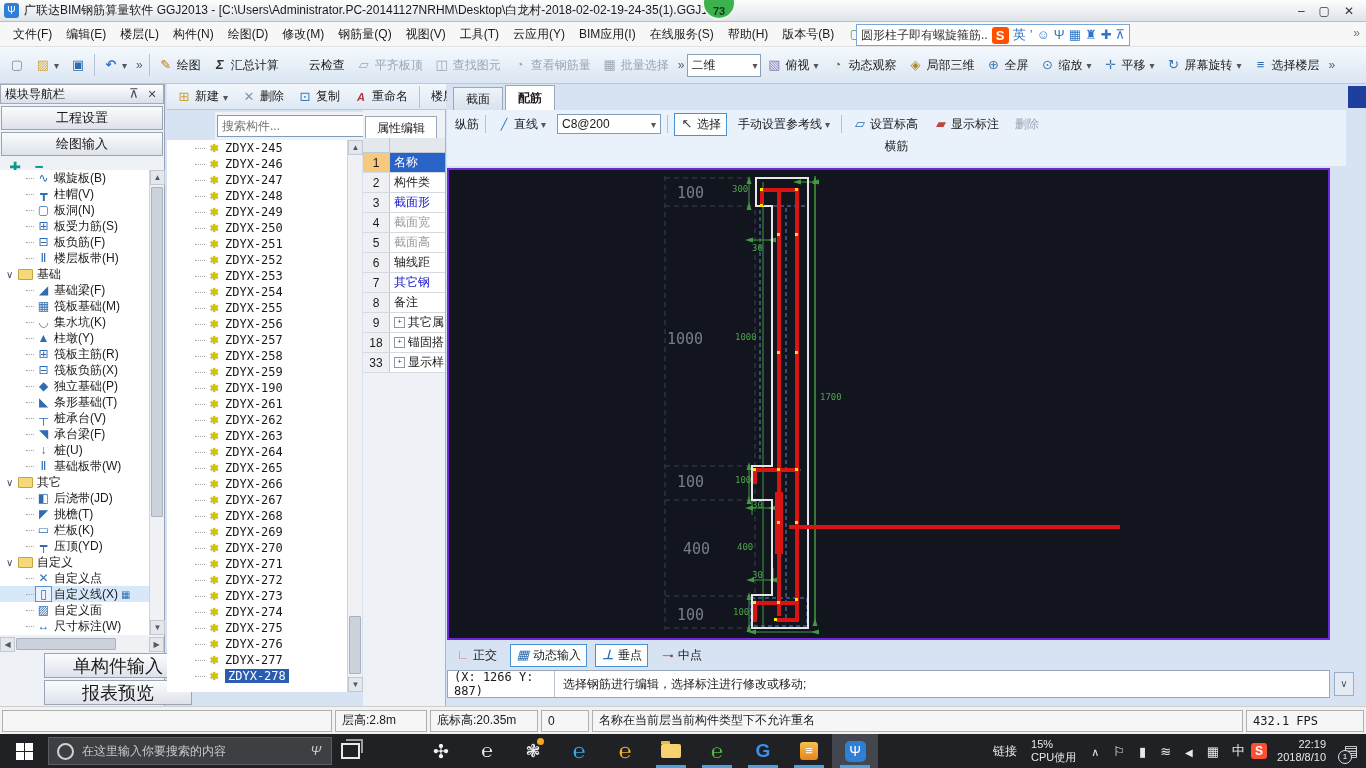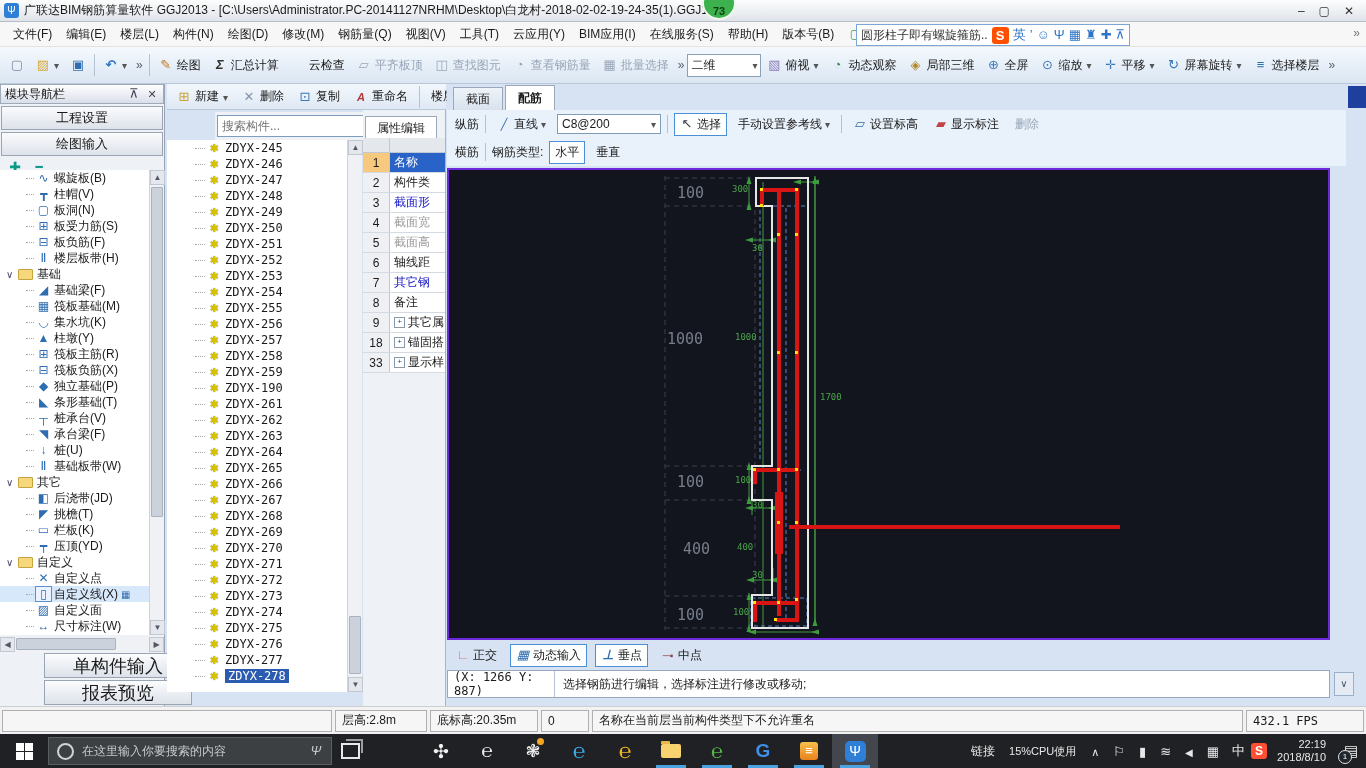--- a/index.html
+++ b/index.html
@@ -133,21 +133,21 @@
   .prow.blue .plabel{color:#1414c8;}
   .prow.gray .plabel{color:#9a9a9a;}
   
   #draw-tabs{position:absolute;left:447px;top:84px;width:899px;height:26px;background:#d7e3f2;display:flex;align-items:flex-end;padding-left:6px;box-sizing:border-box;}
   .dtab{height:22px;padding:0 12px;display:flex;align-items:center;border:1px solid #9aa8ba;border-bottom:none;
         background:linear-gradient(#eef3f9,#d8e2ee);margin-right:2px;font-size:12px;}
   .dtab.active{background:#fff;height:24px;font-weight:bold;}
   #draw-bar1{position:absolute;left:447px;top:110px;width:899px;height:28px;background:#e9f1fa;display:flex;align-items:center;
              padding:0 8px;box-sizing:border-box;gap:6px;}
   #draw-bar2{position:absolute;left:447px;top:138px;width:899px;height:28px;background:#e9f1fa;display:flex;align-items:center;
-             padding:0 8px;box-sizing:border-box;gap:6px;}
+             padding:0 8px;box-sizing:border-box;gap:6px;flex-direction:column;}
   .dlabel{white-space:nowrap;}
   .dbtn{display:flex;align-items:center;gap:3px;padding:2px 5px;white-space:nowrap;}
   .dbtn.boxed{border:1px solid #4a90d9;background:#fdfefe;}
   .dbtn.dis{color:#98a6b8;}
   .i-cursor::before{content:"↖";color:#334;font-size:13px;}
   .i-elev::before{content:"▱";color:#2e6db0;}
   .i-label2::before{content:"▰";color:#c04444;}
   .i-line::before{content:"╱";color:#2e6db0;font-size:11px;}
   .spec-combo{width:104px;height:20px;background:#fff;border:1px solid #7f9db9;display:flex;align-items:center;
               padding:0 4px;box-sizing:border-box;}
@@ -214,21 +214,21 @@
   #tray{margin-left:auto;display:flex;align-items:center;height:34px;}
   .tray-ic{padding:0 7px;color:#e8e8e8;font-size:13px;}
   .i-chev::before{content:"∧";font-size:11px;}
   .i-bell::before{content:"⚐";}
   .i-batt::before{content:"▮";}
   .i-wifi::before{content:"≋";}
   .i-spk::before{content:"◀";font-size:10px;}
   .i-kbd::before{content:"▦";}
   .slogo2{width:16px;height:16px;border-radius:3px;background:#ff4f33;color:#fff;font-weight:bold;font-size:12px;
           line-height:16px;text-align:center;}
-  #cpu{display:flex;flex-direction:row;align-items:flex-start;font-size:11px;line-height:13px;padding:0 8px;}
+  #cpu{display:flex;flex-direction:column;align-items:flex-start;font-size:11px;line-height:13px;padding:0 8px;}
   #clock{display:flex;flex-direction:column;align-items:flex-end;font-size:11px;line-height:13px;padding:0 10px;}
   #notif{position:relative;width:30px;height:34px;display:flex;align-items:center;justify-content:center;}
   .i-notif::before{content:"▤";color:#f2f2f2;font-size:15px;}
   #notif-badge{position:absolute;left:2px;bottom:4px;width:12px;height:12px;border-radius:50%;background:#20262c;
                border:1px solid #dfe2e6;color:#fff;font-size:8px;line-height:12px;text-align:center;}
   #link-label{font-size:12px;padding:0 6px;}
   #ime-mode{font-size:13px;padding:0 6px;}
 </style>
 </head>
 <body>

